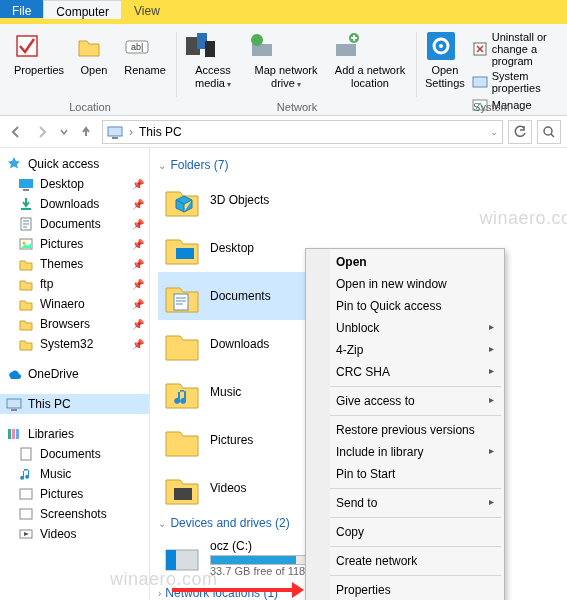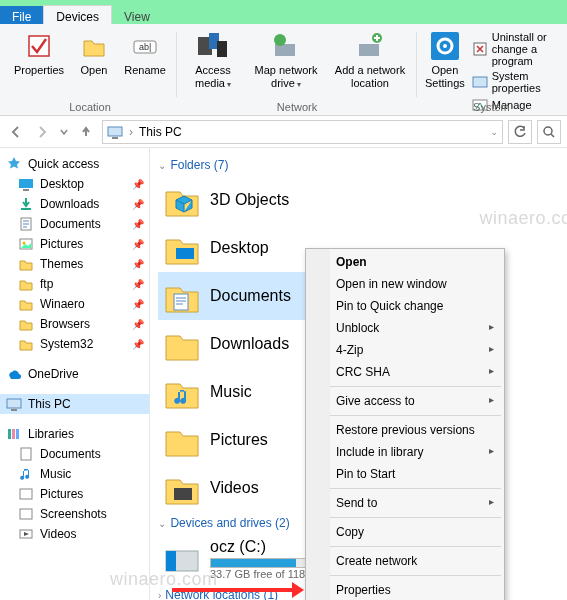--- a/index.html
+++ b/index.html
@@ -1,27 +1,27 @@
 <!DOCTYPE html>
 <html><head>
 <meta charset="utf-8">
 <style>
   * { box-sizing: border-box; margin: 0; padding: 0; }
   body { font-family: "Segoe UI", Arial, sans-serif; font-size: 12px; color: #000; background: #fff; width: 567px; height: 600px; overflow: hidden; position: relative; }
-  .tabs { display: flex; height: 24px; background: #86efac; align-items: flex-end; }
+  .tabs { display: flex; height: 24px; background: #fde047; align-items: flex-start; }
   .tabs .tab { padding: 4px 12px 0; font-size: 12px; cursor: default; }
   .tab.file { background: #1979ca; color: #fff; }
   .tab.active { background: #f5f6f7; border-top: 1px solid #d6d6d6; border-left: 1px solid #d6d6d6; border-right: 1px solid #d6d6d6; }
   .tab.inactive { color: #444; }
   .ribbon { background: #f5f6f7; border-bottom: 1px solid #d6d6d6; height: 92px; display: flex; padding: 2px 4px 0; gap: 2px; }
   .rgroup { padding: 2px 6px; display: flex; flex-direction: column; align-items: center; position: relative; }
   .rgroup::after { content: ""; position: absolute; right: -1px; top: 6px; bottom: 18px; width: 1px; background: #e0e0e0; }
   .rgroup:last-child::after { display:none; }
   .rrow { display: flex; gap: 4px; align-items: flex-start; }
-  .rbtn { display: flex; flex-direction: column; align-items: center; width: 58px; padding: 2px 1px; text-align: center; font-size: 11px; line-height: 13px; cursor: default; }
+  .rbtn { display: flex; flex-direction: column; width: 58px; padding: 2px 1px; text-align: center; font-size: 11px; line-height: 13px; cursor: default; }
   .rbtn.wide { width: 80px; }
   .rbtn .ic { width: 32px; height: 32px; display: flex; align-items: center; justify-content: center; margin-bottom: 2px; }
   .rgroup .glabel { position: absolute; bottom: 2px; left: 0; right: 0; text-align: center; font-size: 11px; color: #666; }
   .syslist { display: flex; flex-direction: column; gap: 1px; font-size: 11px; padding-top: 2px; }
   .syslist .sysitem { display: flex; align-items: center; gap: 4px; padding: 1px 2px; cursor: default; }
   .syslist .sysitem .ic { width:16px; height:16px; }
   .nav { height: 32px; border-bottom: 1px solid #e6e6e6; display: flex; align-items: center; padding: 0 6px; gap: 6px; }
   .navbtn { width: 20px; height: 20px; display:flex; align-items:center; justify-content:center; color:#666; }
   .pathbox { flex: 1; border: 1px solid #cfcfcf; height: 24px; display: flex; align-items: center; padding: 0 4px; gap: 6px; font-size: 12px; }
   .pathicon { width:16px; height:16px; display:flex; align-items:center; justify-content:center; }
@@ -34,21 +34,21 @@
   .sitem.sel { background:#cde8ff; }
   .sitem .pin { margin-left:auto; color:#9a9a9a; font-size:10px; }
   .sitem .ic { width:16px; height:16px; display:flex; align-items:center; justify-content:center; }
   .content { flex:1; padding: 6px 8px; position:relative; }
   .grp-header { color:#1b61b5; font-size:12px; display:flex; align-items:center; gap:4px; padding:4px 0; cursor:default; }
   .grp-header .chev { font-size:10px; color:#888; }
   .grid { display:flex; flex-wrap: wrap; gap: 0 20px; }
   .fitem { width: 230px; display:flex; align-items:center; gap:8px; padding:4px; }
   .fitem.sel { background:#cde8ff; }
   .fitem .bigic { width:40px; height:40px; display:flex; align-items:center; justify-content:center; }
-  .fitem .flabel { font-size:16px; }
+  .fitem .flabel { font-size:12px; }
   .drive { width: 260px; }
   .drive .meter { width:120px; height:10px; border:1px solid #bcbcbc; background:#e9e9e9; position:relative; margin-top:2px; }
   .drive .meter .fill { position:absolute; left:0; top:0; bottom:0; background:#26a0da; }
   .drive .dlabel { font-size:11px; color:#666; }
   .ctxmenu { position:absolute; background:#f6f6f6; border:1px solid #b8b8b8; box-shadow:2px 3px 6px rgba(0,0,0,.25); width:200px; font-size:12px; z-index:50; padding:2px; }
   .ctxmenu .citem { padding:4px 22px 4px 28px; cursor:default; position:relative; }
   .ctxmenu .citem.bold { font-weight:700; }
   .ctxmenu .citem.arrow::after { content:"▸"; position:absolute; right:8px; top:4px; font-size:10px; color:#555; }
   .ctxmenu .sep { height:1px; background:#d6d6d6; margin:3px 1px; }
   .ctxmenu .gutter { position:absolute; left:0; top:0; bottom:0; width:24px; background:#efefef; }
@@ -56,21 +56,21 @@
   .arrow-highlight::after { content:""; position:absolute; right:-12px; top:-6px; border-left:12px solid #ff2a2a; border-top:8px solid transparent; border-bottom:8px solid transparent; }
   .watermark { position:absolute; color:#d9d9d9; font-size:18px; font-weight:400; letter-spacing:.5px; transform:rotate(0deg); pointer-events:none; }
   svg { display:block; }
   .dd { font-size:8px; color:#555; margin-left:2px; }
 </style>
 </head>
 <body>
 
 <div class="tabs">
   <div class="tab file">File</div>
-  <div class="tab active">Devices</div>
+  <div class="tab active">Computer</div>
   <div class="tab inactive">View</div>
 </div>
 
 <div class="ribbon">
   <div class="rgroup">
     <div class="rrow">
       <div class="rbtn">
         <span class="ic">
           <svg width="26" height="26">
               <rect x="3" y="3" width="20" height="20" fill="#fff" stroke="#c33" stroke-width="1.5"></rect>
@@ -490,21 +490,21 @@
 
     <div class="grp-header">
         <span class="chev">›</span>
         <span>Network locations (1)</span>
       </div>
 
     <div class="ctxmenu" style="left:155px; top:100px">
       <div class="gutter"></div>
       <div class="citem bold">Open</div>
       <div class="citem">Open in new window</div>
-      <div class="citem">Pin to Quick change</div>
+      <div class="citem">Pin to Quick access</div>
       <div class="citem arrow">Unblock</div>
       <div class="citem arrow">4-Zip</div>
       <div class="citem arrow">CRC SHA</div>
       <div class="sep"></div>
       <div class="citem arrow">Give access to</div>
       <div class="sep"></div>
       <div class="citem">Restore previous versions</div>
       <div class="citem arrow">Include in library</div>
       <div class="citem">Pin to Start</div>
       <div class="sep"></div>

